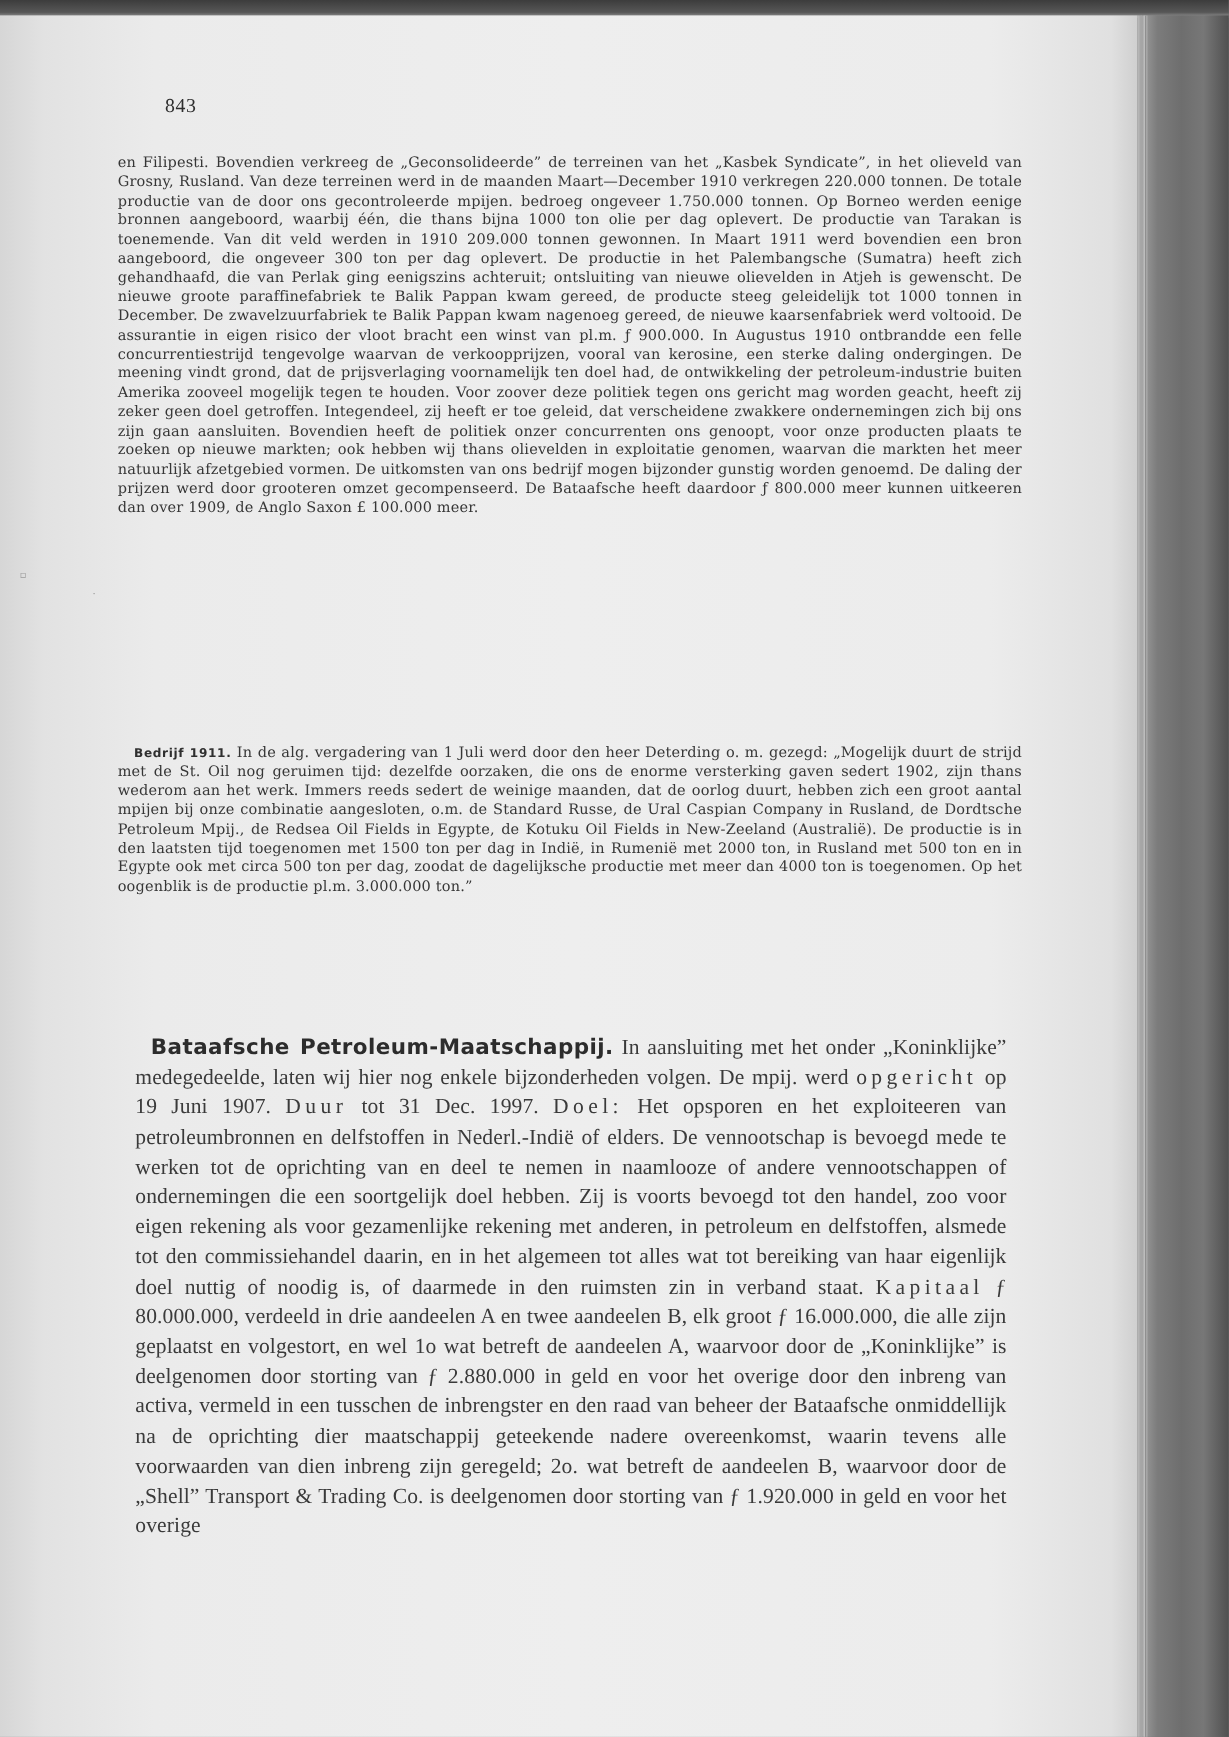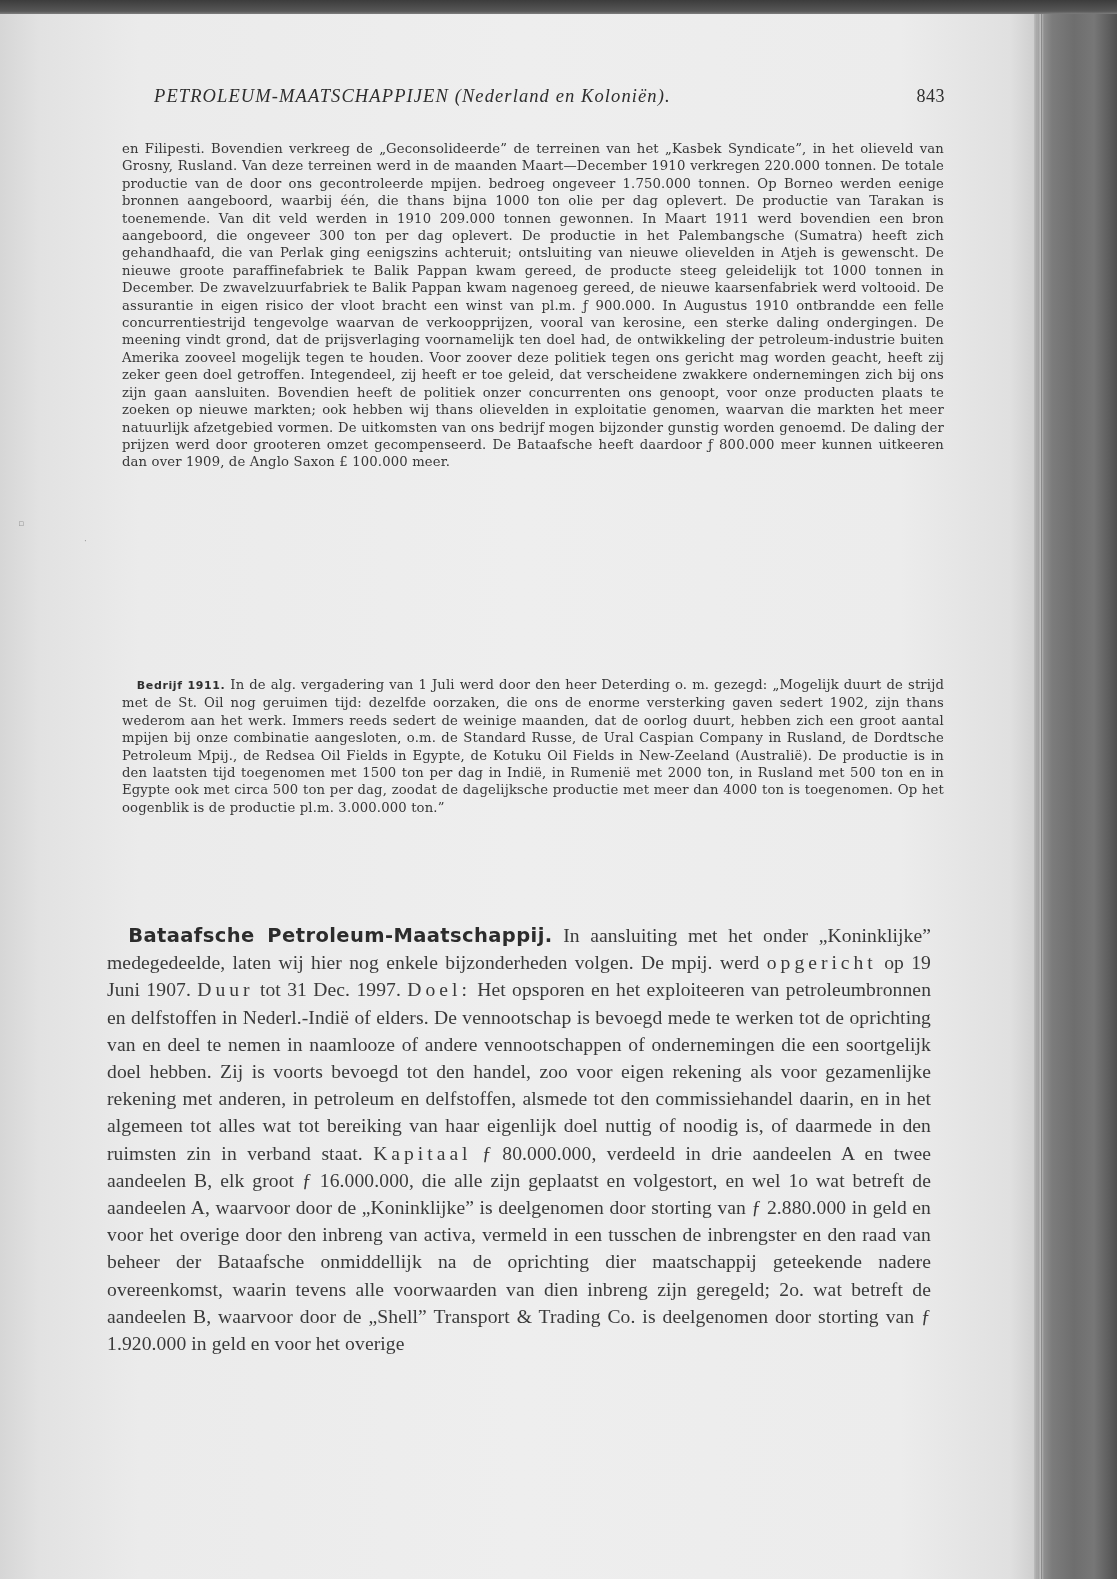--- a/index.html
+++ b/index.html
@@ -32,61 +32,60 @@
   }
   .running-title {
     font-family: "Liberation Serif", serif; font-style: italic;
     font-size: 18.5px; letter-spacing: 1.1px; padding-left: 4px;
   }
   .page-number {
     font-family: Liberation Serif, serif; font-size: 18px; letter-spacing: 0.5px;
   }
 
   .small-block {
-    position: absolute; left: 122px; width: 822px;
+    position: absolute; left: 107px; width: 822px;
     font-family: "DejaVu Serif", serif;
     font-size: 13.2px; line-height: 17.4px; color: #363636;
     text-align: justify; letter-spacing: 0.15px;
   }
   .small-block p { margin: 0; text-indent: 0; }
   #block1 { top: 140px; }
   #block2 { top: 676px; }
   .run-in-small {
     font-family: "DejaVu Sans", sans-serif; font-weight: bold;
     font-size: 11px; letter-spacing: 0.6px; color: #2f2f2f;
   }
 
   .large-block {
     position: absolute; left: 107px; top: 922px; width: 824px;
     font-family: "Liberation Serif", serif;
     font-size: 19.6px; line-height: 27.2px; color: #3a3a3a;
     text-align: justify; letter-spacing: 0.1px;
   }
-  .large-block p { margin: 0; }
+  .large-block p { margin: 16px; }
   .run-in-large {
     font-family: "DejaVu Sans", sans-serif; font-weight: bold;
     font-size: 19.5px; letter-spacing: 0.4px; color: #2c2c2c;
   }
   .spaced { letter-spacing: 4px; }
 
   .margin-mark {
     position: absolute; font-size: 9px; color: #9a9a9a;
   }
 </style>
 </head>
 <body>
 
 <div class="scan-top-edge"></div>
 <div class="page"></div>
 <div class="binding"></div>
 <div class="binding-line" style="left:1037px"></div>
 <div class="binding-line" style="left:1041px;background:#8a8a8a"></div>
 
 <div class="running-head">
-  <span class="running-title">PETROLEUM-MAATSCHAPPIJEN (Nederland en Koloniën).</span>
   <span class="page-number">843</span>
 </div>
 
 <div class="small-block" id="block1">
   <p>en Filipesti. Bovendien verkreeg de „Geconsolideerde” de terreinen van het „Kasbek Syndicate”, in het olieveld van Grosny, Rusland. Van deze terreinen werd in de maanden Maart—December 1910 verkregen 220.000 tonnen. De totale productie van de door ons gecontroleerde mpijen. bedroeg ongeveer 1.750.000 tonnen. Op Borneo werden eenige bronnen aangeboord, waarbij één, die thans bijna 1000 ton olie per dag oplevert. De productie van Tarakan is toenemende. Van dit veld werden in 1910 209.000 tonnen gewonnen. In Maart 1911 werd bovendien een bron aangeboord, die ongeveer 300 ton per dag oplevert. De productie in het Palembangsche (Sumatra) heeft zich gehandhaafd, die van Perlak ging eenigszins achteruit; ontsluiting van nieuwe olievelden in Atjeh is gewenscht. De nieuwe groote paraffinefabriek te Balik Pappan kwam gereed, de producte steeg geleidelijk tot 1000 tonnen in December. De zwavelzuurfabriek te Balik Pappan kwam nagenoeg gereed, de nieuwe kaarsenfabriek werd voltooid. De assurantie in eigen risico der vloot bracht een winst van pl.m. ƒ 900.000. In Augustus 1910 ontbrandde een felle concurrentiestrijd tengevolge waarvan de verkoopprijzen, vooral van kerosine, een sterke daling ondergingen. De meening vindt grond, dat de prijsverlaging voornamelijk ten doel had, de ontwikkeling der petroleum-industrie buiten Amerika zooveel mogelijk tegen te houden. Voor zoover deze politiek tegen ons gericht mag worden geacht, heeft zij zeker geen doel getroffen. Integendeel, zij heeft er toe geleid, dat verscheidene zwakkere ondernemingen zich bij ons zijn gaan aansluiten. Bovendien heeft de politiek onzer concurrenten ons genoopt, voor onze producten plaats te zoeken op nieuwe markten; ook hebben wij thans olievelden in exploitatie genomen, waarvan die markten het meer natuurlijk afzetgebied vormen. De uitkomsten van ons bedrijf mogen bijzonder gunstig worden genoemd. De daling der prijzen werd door grooteren omzet gecompenseerd. De Bataafsche heeft daardoor ƒ 800.000 meer kunnen uitkeeren dan over 1909, de Anglo Saxon £ 100.000 meer.</p>
 </div>
 
 <div class="small-block" id="block2">
   <p>&nbsp;&nbsp;&nbsp;<span class="run-in-small">Bedrijf 1911.</span> <span>In de alg. vergadering van 1 Juli werd door den heer Deterding o. m. gezegd: „Mogelijk duurt de strijd met de St. Oil nog geruimen tijd: dezelfde oorzaken, die ons de enorme versterking gaven sedert 1902, zijn thans wederom aan het werk. Immers reeds sedert de weinige maanden, dat de oorlog duurt, hebben zich een groot aantal mpijen bij onze combinatie aangesloten, o.m. de Standard Russe, de Ural Caspian Company in Rusland, de Dordtsche Petroleum Mpij., de Redsea Oil Fields in Egypte, de Kotuku Oil Fields in New-Zeeland (Australië). De productie is in den laatsten tijd toegenomen met 1500 ton per dag in Indië, in Rumenië met 2000 ton, in Rusland met 500 ton en in Egypte ook met circa 500 ton per dag, zoodat de dagelijksche productie met meer dan 4000 ton is toegenomen. Op het oogenblik is de productie pl.m. 3.000.000 ton.”</span></p>
 </div>

